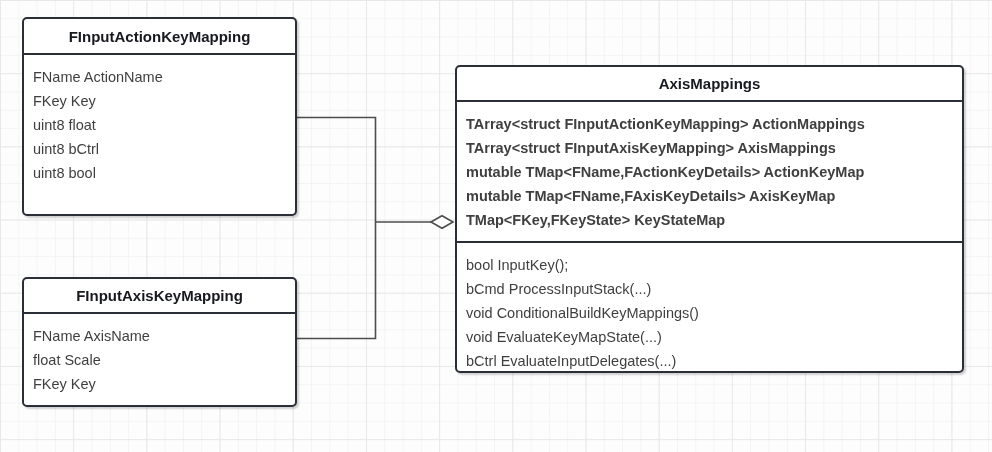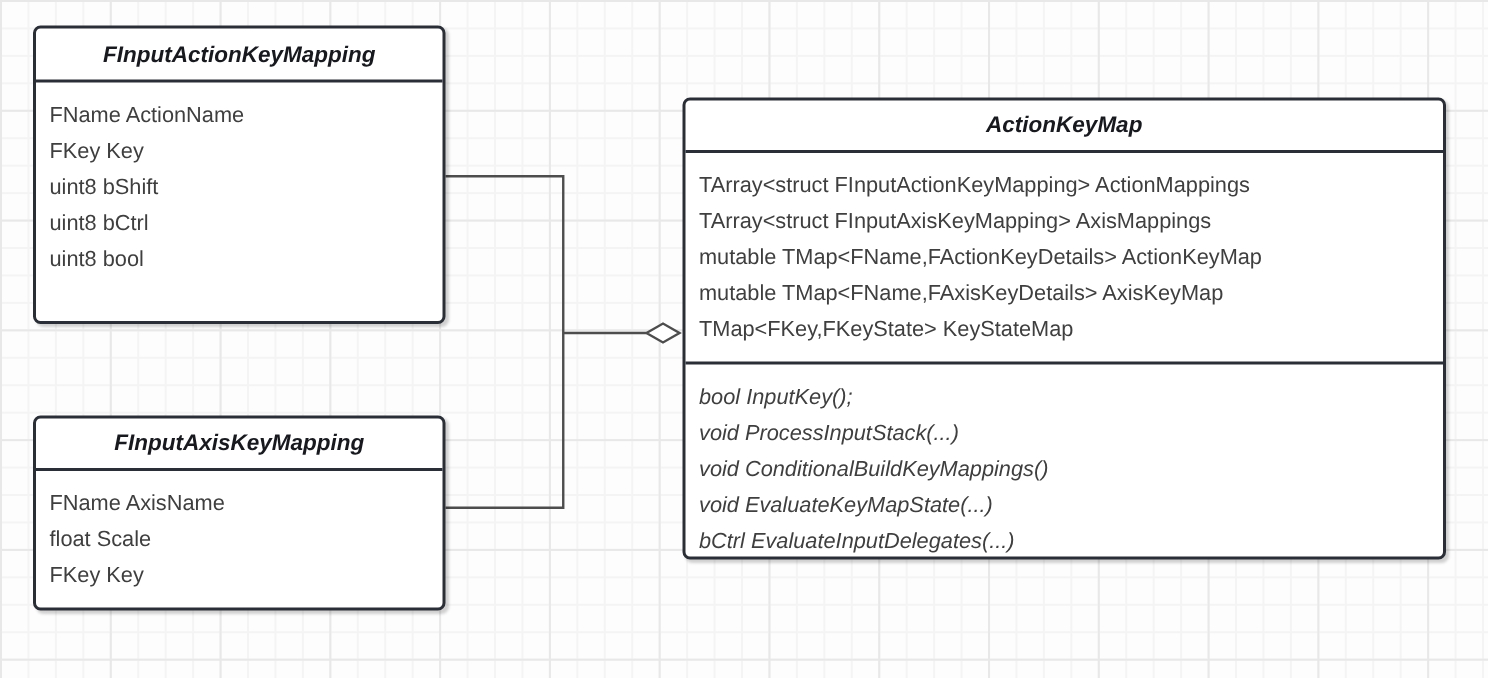--- a/index.html
+++ b/index.html
@@ -37,88 +37,86 @@
   }
   .uml-title {
     box-sizing: border-box;
     display: flex;
     align-items: center;
     justify-content: center;
     border-bottom: 2px solid #2a2e37;
     font-size: 15px;
     font-weight: bold;
     color: #17191f;
-    font-style: italic;
   }
   .uml-section {
     box-sizing: border-box;
     padding: 10px 8px 0 9px;
   }
   .uml-member {
     font-size: 14.5px;
     line-height: 24px;
     color: #3f3f3f;
     white-space: nowrap;
   }
   .uml-methods {
     border-top: 2px solid #2a2e37;
-    font-style: italic;
   }
   
   #class-action { left: 22px; top: 17px;  width: 275px; height: 199px; }
   #class-action .uml-title { height: 36px; }
   #class-axis   { left: 22px; top: 277px; width: 275px; height: 130px; }
   #class-axis .uml-title { height: 35px; }
   #class-player { left: 455px; top: 65px; width: 509px; height: 308px; }
   #class-player .uml-title { height: 35px; }
-  #class-player .uml-fields  { height: 139px; }
+  #class-player .uml-fields  { height: 139px; font-weight: bold; }
   #class-player .uml-methods { height: 134px; }
 </style>
 </head>
 <body>
 
 <div class="canvas">
 
   <svg class="connector-layer" viewBox="0 0 992 452" xmlns="http://www.w3.org/2000/svg">
     <path d="M297 117.5 H375.5 V338.5 H297" fill="none" stroke="#4d4d4d" stroke-width="1.6"></path>
     <path d="M375.5 222 H431" fill="none" stroke="#4d4d4d" stroke-width="1.6"></path>
     <polygon points="431,222 442,215.7 453,222 442,228.3" fill="#ffffff" stroke="#4d4d4d" stroke-width="1.6"></polygon>
   </svg>
 
   <div class="uml-class" id="class-action">
     <div class="uml-title">FInputActionKeyMapping</div>
     <div class="uml-section uml-fields">
       <div class="uml-member">FName ActionName</div>
       <div class="uml-member">FKey Key</div>
-      <div class="uml-member">uint8 bShift</div>
+      <div class="uml-member">uint8 float</div>
       <div class="uml-member">uint8 bCtrl</div>
       <div class="uml-member">uint8 bool</div>
     </div>
   </div>
 
   <div class="uml-class" id="class-axis">
     <div class="uml-title">FInputAxisKeyMapping</div>
     <div class="uml-section uml-fields">
       <div class="uml-member">FName AxisName</div>
       <div class="uml-member">float Scale</div>
       <div class="uml-member">FKey Key</div>
     </div>
   </div>
 
   <div class="uml-class" id="class-player">
-    <div class="uml-title">ActionKeyMap</div>
+    <div class="uml-title">AxisMappings</div>
     <div class="uml-section uml-fields">
       <div class="uml-member">TArray&lt;struct FInputActionKeyMapping&gt; ActionMappings</div>
       <div class="uml-member">TArray&lt;struct FInputAxisKeyMapping&gt; AxisMappings</div>
       <div class="uml-member">mutable TMap&lt;FName,FActionKeyDetails&gt; ActionKeyMap</div>
       <div class="uml-member">mutable TMap&lt;FName,FAxisKeyDetails&gt; AxisKeyMap</div>
       <div class="uml-member">TMap&lt;FKey,FKeyState&gt; KeyStateMap</div>
     </div>
     <div class="uml-section uml-methods">
       <div class="uml-member">bool InputKey();</div>
-      <div class="uml-member">void ProcessInputStack(...)</div>
+      <div class="uml-member">bCmd ProcessInputStack(...)</div>
       <div class="uml-member">void ConditionalBuildKeyMappings()</div>
       <div class="uml-member">void EvaluateKeyMapState(...)</div>
       <div class="uml-member">bCtrl EvaluateInputDelegates(...)</div>
     </div>
   </div>
 
 </div>
 
 </body></html>

